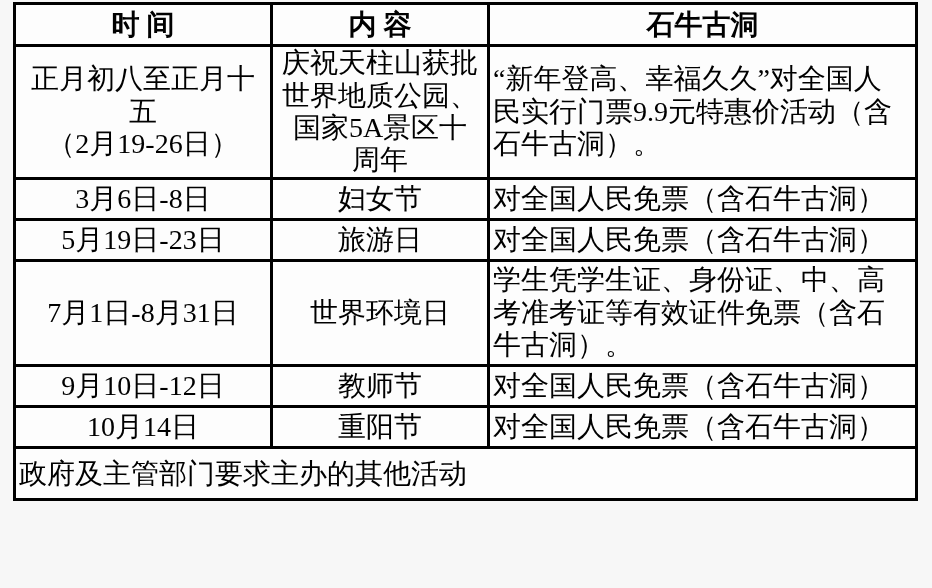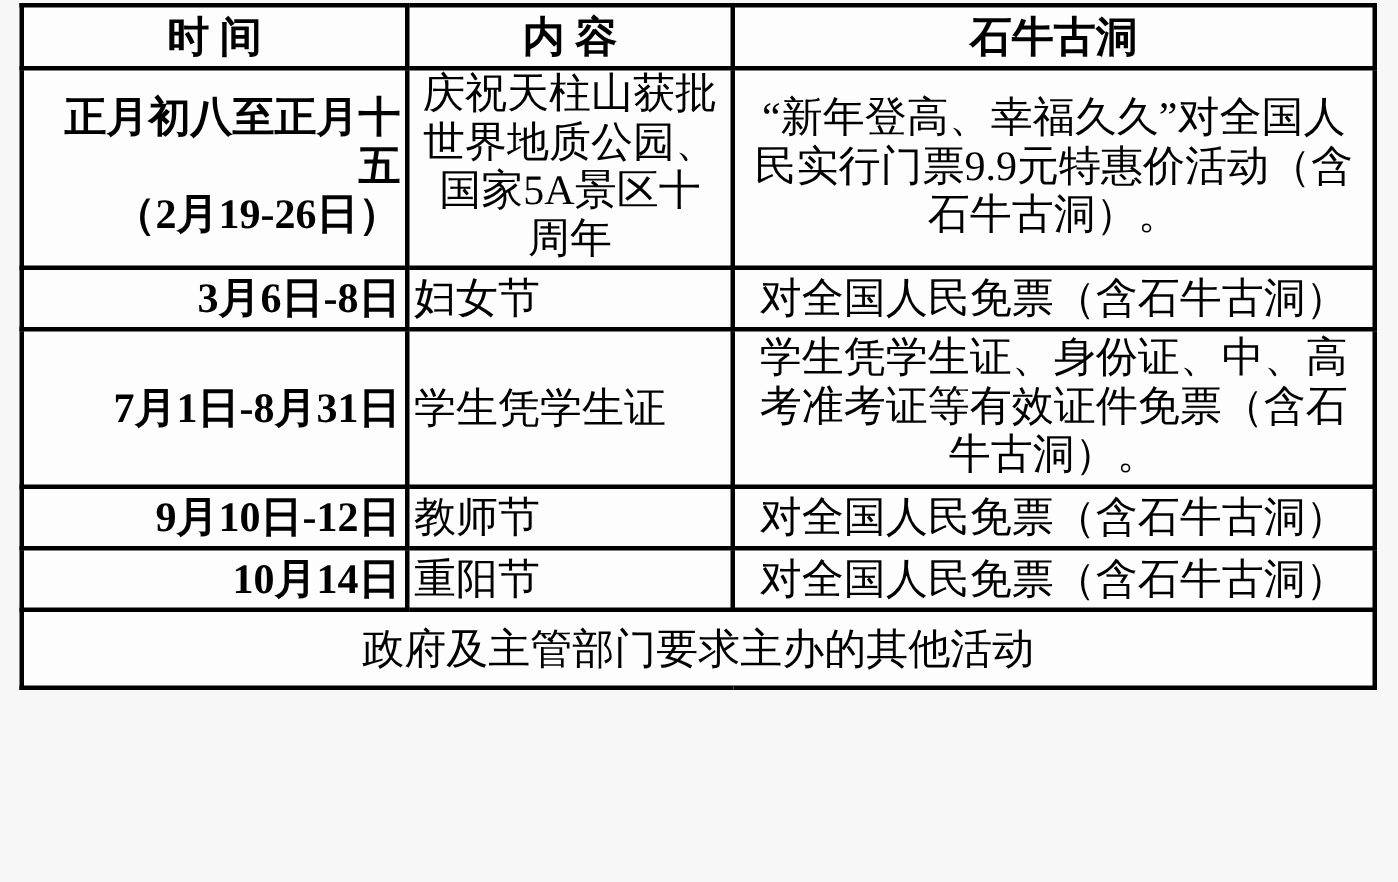--- a/index.html
+++ b/index.html
@@ -28,32 +28,31 @@
     font-size: 28px;
     padding: 0 3px;
     overflow: hidden;
     vertical-align: middle;
   }
   table.schedule th {
     font-weight: bold;
     text-align: center;
     font-size: 28px;
   }
-  td.c-time   { text-align: right; font-weight: bold; }
-  td.c-event  { }
-  td.c-offer  { text-align: center; padding-left: 5px; padding-right: 2px; }
+  td.c-time   { text-align: center; }
+  td.c-event  { text-align: center; }
+  td.c-offer  { text-align: left; padding-left: 5px; padding-right: 2px; }
   td.c-left   { text-align: center; padding-left: 3px; }
   .multiline  { white-space: pre-line; line-height: 1.16; }
   tr.h-head { height: 42px; }
   tr.h-r1   { height: 133px; }
   tr.h-std  { height: 36px; }
   tr.h-r6   { height: 105px; }
   tr.h-foot { height: 52px; }
   td.c-footer {
-    text-align: center;
     font-size: 28px;
   }
 </style>
 </head>
 <body>
 
 <div class="table-wrap">
   <table class="schedule">
     <colgroup>
       <col style="width:257px">
@@ -76,23 +75,28 @@
 周年</td>
       <td class="c-offer multiline">“新年登高、幸福久久”对全国人
 民实行门票9.9元特惠价活动（含
 石牛古洞）。</td>
     </tr>
     <tr class="h-std">
       <td class="c-time">3月6日-8日</td>
       <td class="c-event">妇女节</td>
       <td class="c-offer">对全国人民免票（含石牛古洞）</td>
     </tr>
+    <tr class="h-std">
+      <td class="c-time">5月19日-23日</td>
+      <td class="c-event">旅游日</td>
+      <td class="c-offer">对全国人民免票（含石牛古洞）</td>
+    </tr>
     <tr class="h-r6">
       <td class="c-time">7月1日-8月31日</td>
-      <td class="c-event">学生凭学生证</td>
+      <td class="c-event">世界环境日</td>
       <td class="c-offer multiline">学生凭学生证、身份证、中、高
 考准考证等有效证件免票（含石
 牛古洞）。</td>
     </tr>
     <tr class="h-std">
       <td class="c-time">9月10日-12日</td>
       <td class="c-event">教师节</td>
       <td class="c-offer">对全国人民免票（含石牛古洞）</td>
     </tr>
     <tr class="h-std">

